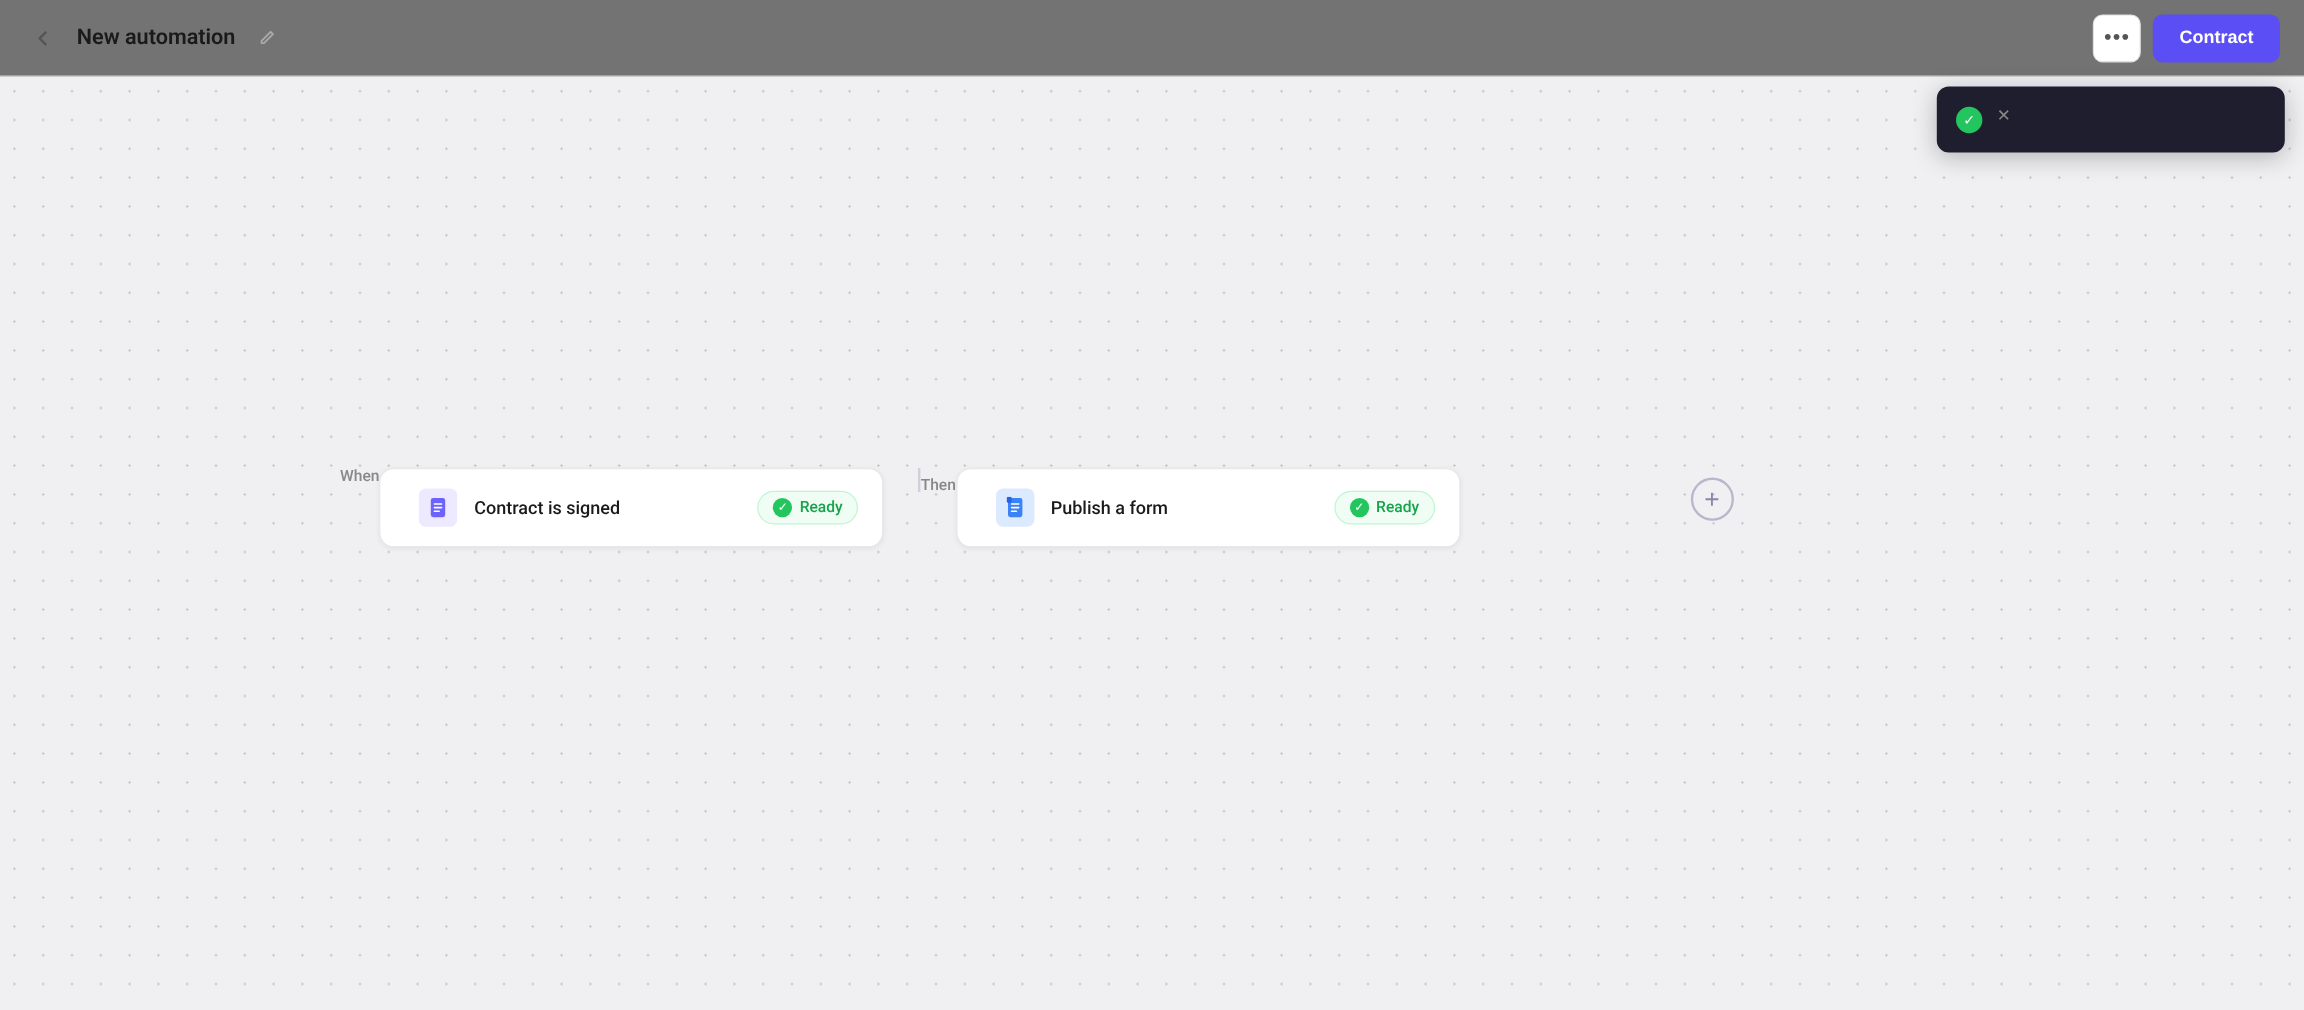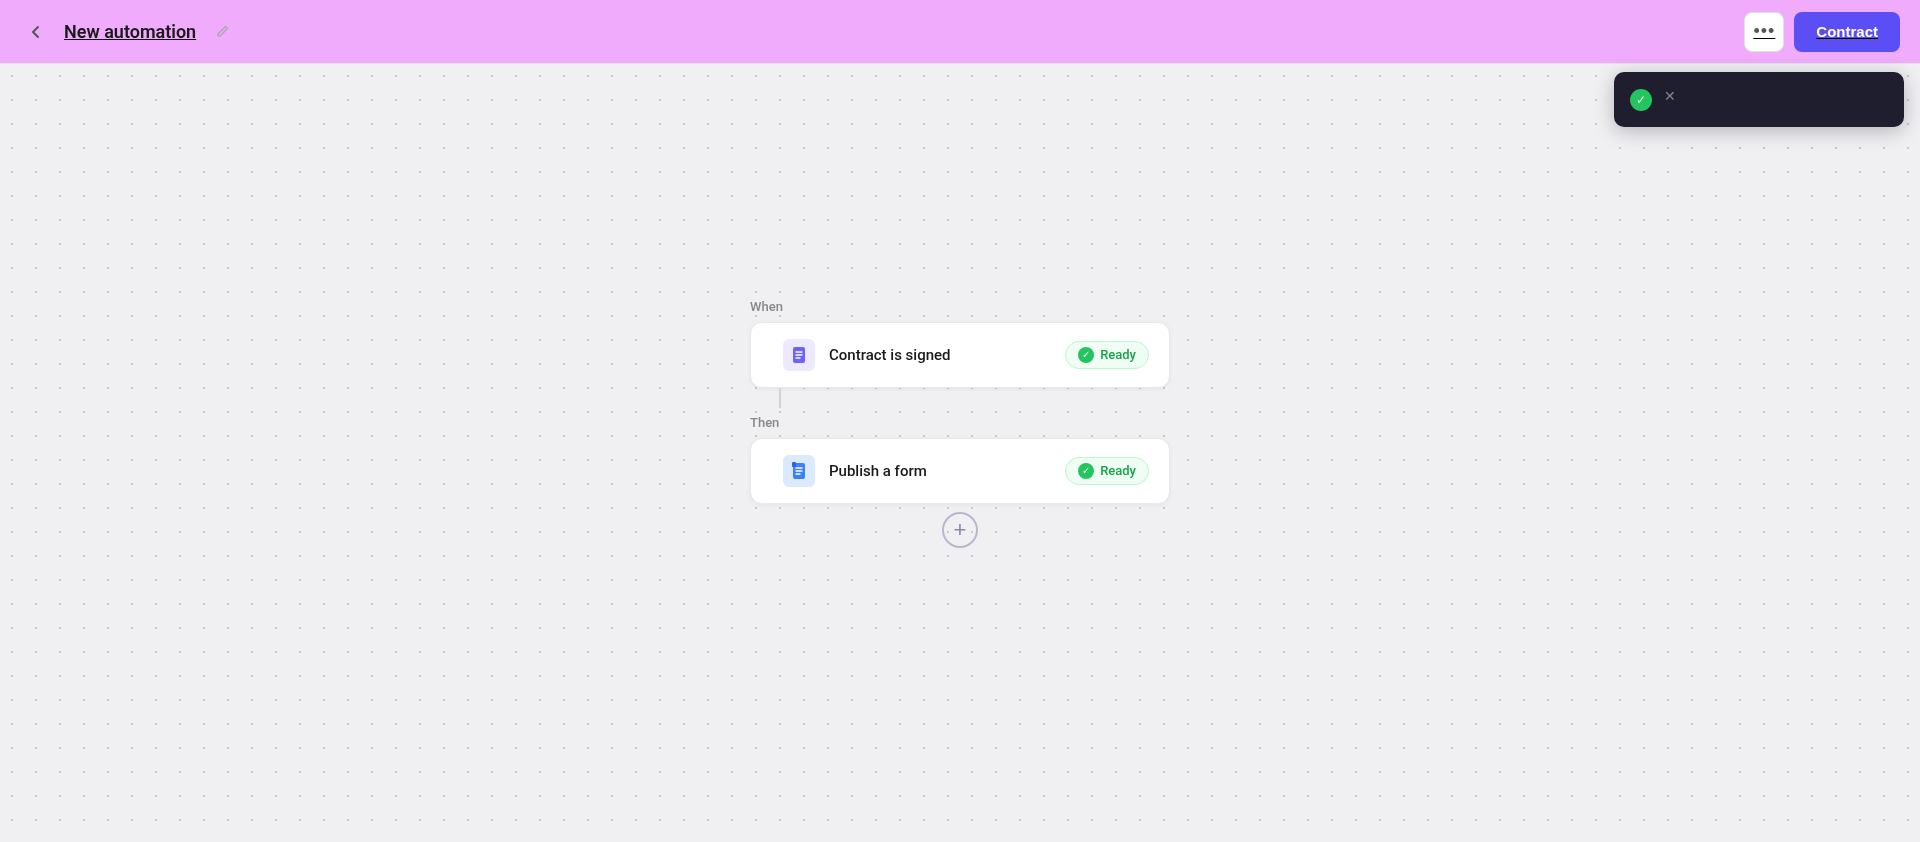--- a/index.html
+++ b/index.html
@@ -10,28 +10,27 @@
       height: 842px;
       overflow: hidden;
       position: relative;
     }
 
     
     .header {
       position: fixed;
       top: 0; left: 0; right: 0;
       height: 64px;
-      background: #f0abfc;
+      background: #737373;
       border-bottom: 1px solid #e5e5e5;
       display: flex;
       align-items: center;
       justify-content: space-between;
       padding: 0 20px;
       z-index: 100;
-      text-decoration: underline;
     }
     .header-left {
       display: flex;
       align-items: center;
       gap: 12px;
     }
     .back-button {
       width: 32px;
       height: 32px;
       border-radius: 6px;
@@ -100,21 +99,21 @@
       background-image: radial-gradient(circle, #c8c8cc 1px, transparent 1px);
       background-size: 24px 24px;
       display: flex;
       align-items: center;
       justify-content: center;
     }
 
     
     .flow-container {
       display: flex;
-      flex-direction: column;
+      flex-direction: row;
       align-items: flex-start;
       gap: 0;
       position: relative;
       top: -30px;
     }
 
     .flow-label {
       font-size: 13px;
       color: #888;
       font-weight: 500;

